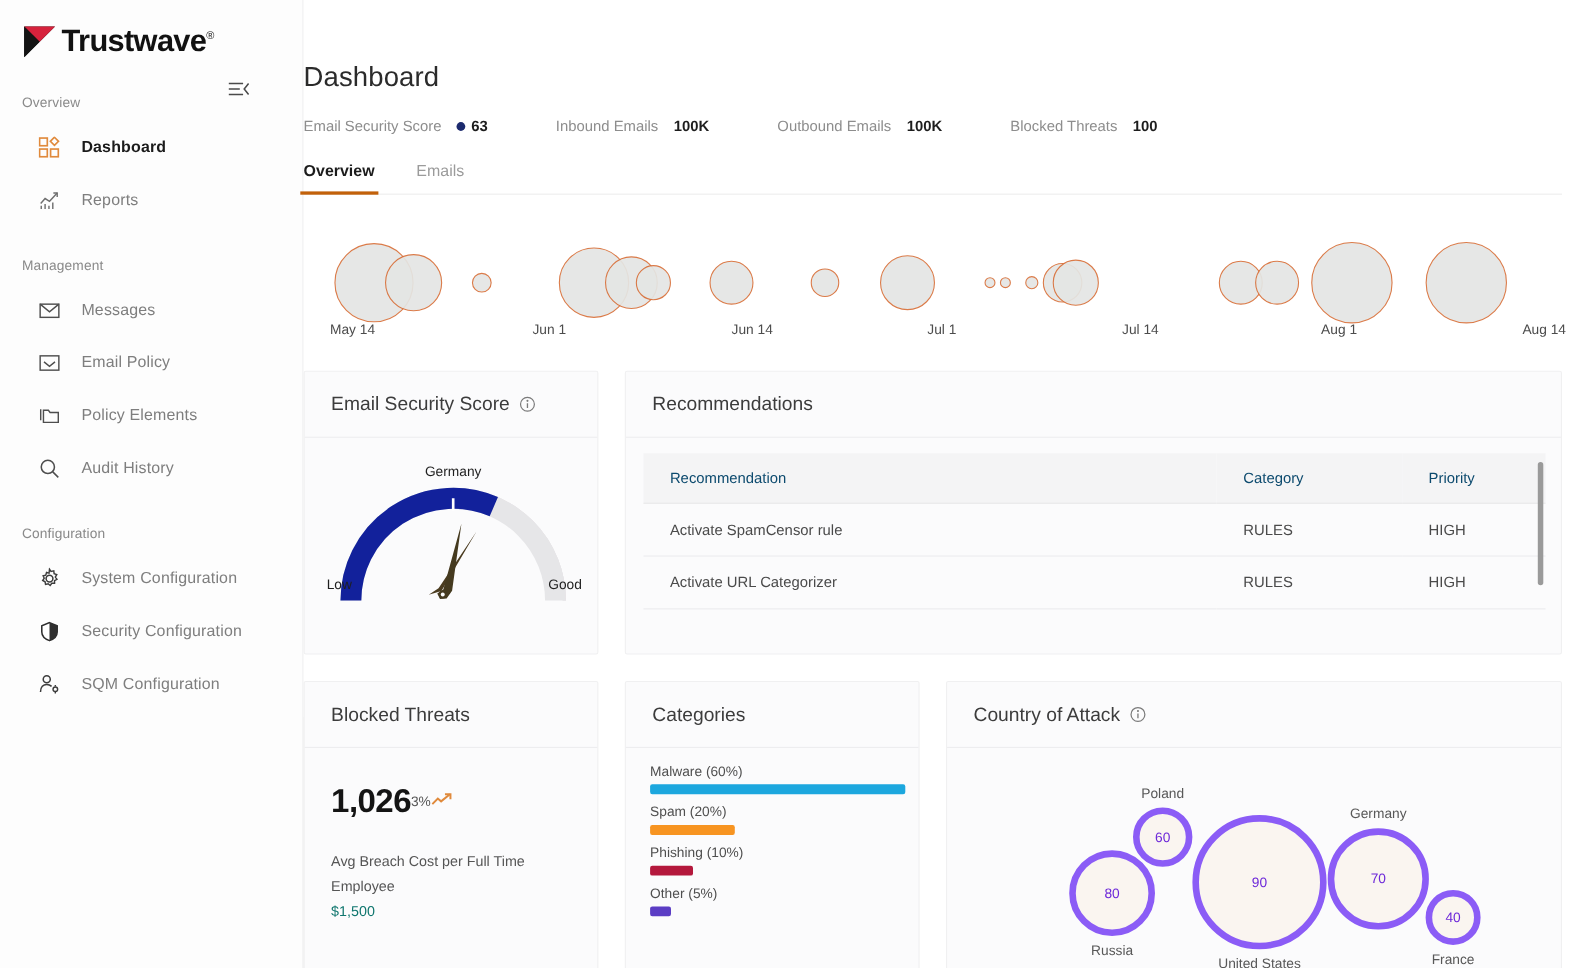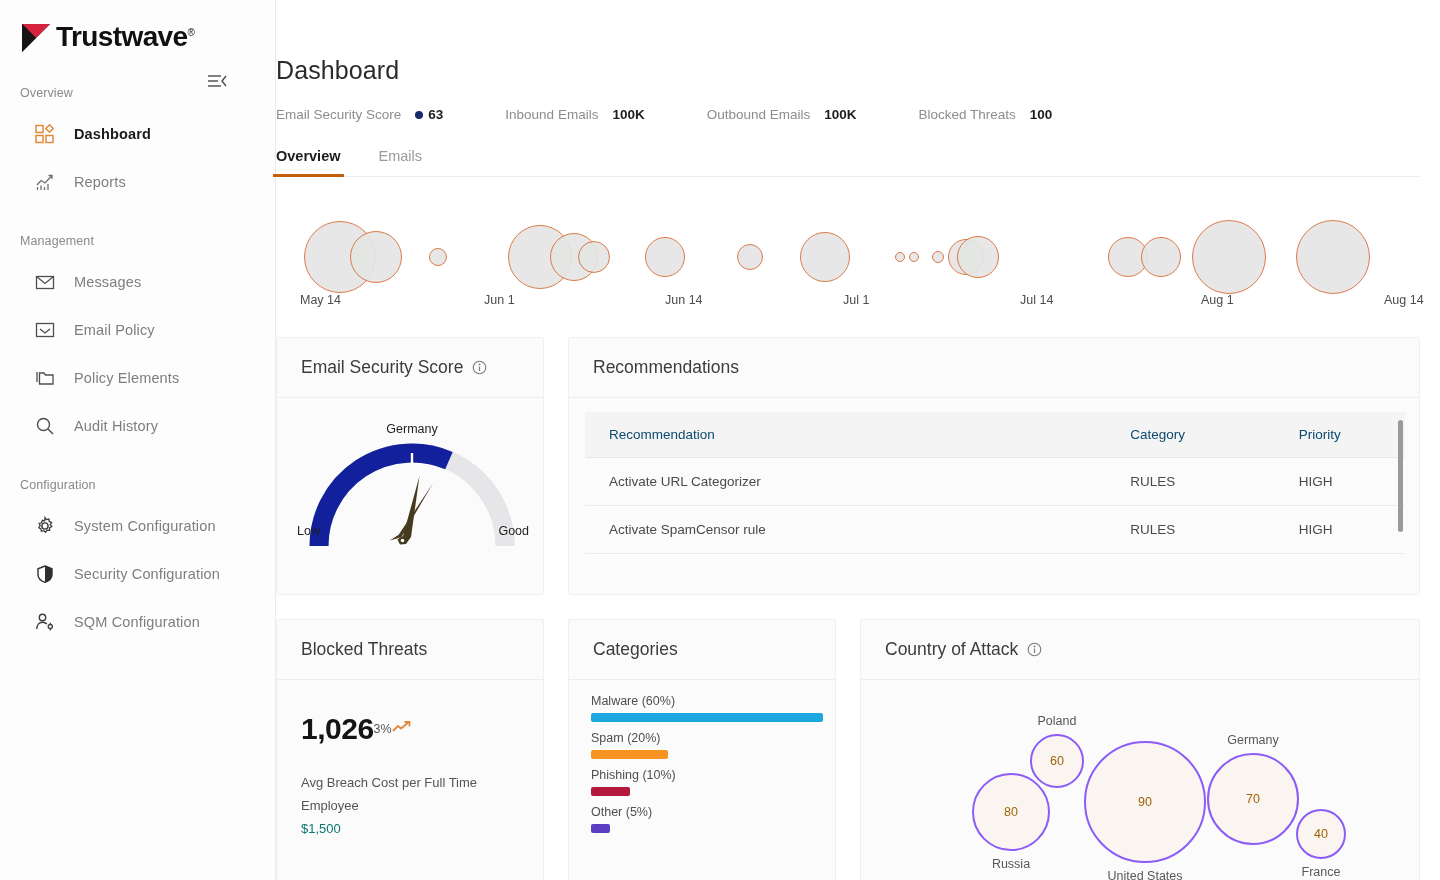--- a/index.html
+++ b/index.html
@@ -125,23 +125,23 @@
   .cat-card { width: 268px; }
   .cat-item { margin-bottom: 9px; padding-left: 2px; }
   .cat-label { font-size: 12.5px; color: #4f4f4f; margin-bottom: 5px; }
   .cat-bar { height: 9px; border-radius: 2px; }
 
   
   .coa-card { width: 560px; }
   .coa-plot { position: relative; height: 215px; width: 100%; }
   .coa-bubble {
     position: absolute; border-radius: 50%;
-    background: #faf5f0; border: 2px solid #8b5cf6;
+    background: #faf5f0; border: 6px solid #8b5cf6;
     display: flex; align-items: center; justify-content: center;
-    font-size: 12.5px; color: #a16207; cursor: pointer;
+    font-size: 12.5px; color: #6d28d9; cursor: pointer;
   }
   .coa-name { position: absolute; font-size: 12.5px; color: #585858; white-space: nowrap; }
 </style>
 </head>
 <body>
 
 <div class="app">
 
   <aside class="sidebar">
     <div class="logo-wrap">
@@ -368,26 +368,26 @@
             <table class="rec-table">
               <thead>
                   <tr>
                 <th class="col-rec">Recommendation</th>
                 <th class="col-cat">Category</th>
                 <th class="col-pri">Priority</th>
               </tr>
                 </thead>
               <tbody>
                 <tr>
-                  <td>Activate URL Categorizer</td>
+                  <td>Activate SpamCensor rule</td>
                   <td>RULES</td>
                   <td>HIGH</td>
                 </tr>
                 <tr>
-                  <td>Activate SpamCensor rule</td>
+                  <td>Activate URL Categorizer</td>
                   <td>RULES</td>
                   <td>HIGH</td>
                 </tr>
               </tbody>
             </table>
             <div class="rec-scrollbar"></div>
           </div>
         </div>
       </section>
     </div>

